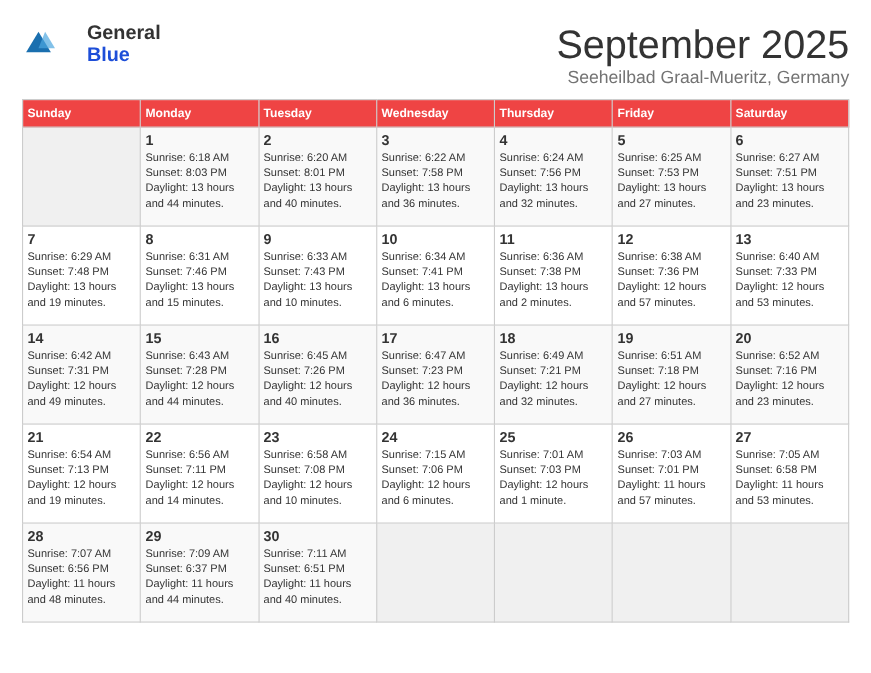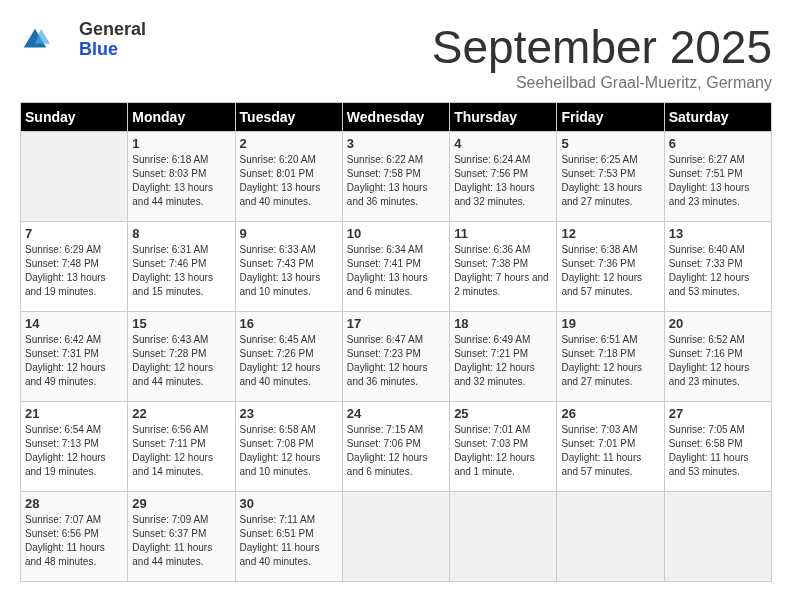--- a/index.html
+++ b/index.html
@@ -32,39 +32,39 @@
     .logo-blue { color: #1d4ed8; }
     .logo-icon {
       width: 30px;
       height: 30px;
       margin-right: 5px;
     }
     .title-block {
       text-align: right;
     }
     .month-title {
-      font-size: 46px;
+      font-size: 36px;
       color: #333;
       font-weight: normal;
     }
     .location-title {
       font-size: 16px;
       color: #737373;
     }
     table {
       width: 100%;
       border-collapse: collapse;
       font-size: 11px;
     }
     thead tr th {
-      background-color: #000000;
+      background-color: #ef4444;
       color: #fff;
       padding: 6px 4px;
       text-align: left;
-      font-size: 14px;
+      font-size: 11px;
       font-weight: bold;
       border: 1px solid #ccc;
       margin-left: 48px;
     }
     tbody tr td {
       border: 1px solid #ccc;
       vertical-align: top;
       padding: 4px;
       min-height: 70px;
       height: 90px;
@@ -207,21 +207,21 @@
           <span>Sunrise: 6:34 AM</span><br>
           <span>Sunset: 7:41 PM</span><br>
           <span>Daylight: 13 hours and 6 minutes.</span>
         </div>
       </td>
         <td>
         <span class="day-number">11</span>
         <div class="day-info">
           <span>Sunrise: 6:36 AM</span><br>
           <span>Sunset: 7:38 PM</span><br>
-          <span>Daylight: 7 hours and 2 minutes.</span>
+          <span>Daylight: 13 hours and 2 minutes.</span>
         </div>
       </td>
         <td>
         <span class="day-number">12</span>
         <div class="day-info">
           <span>Sunrise: 6:38 AM</span><br>
           <span>Sunset: 7:36 PM</span><br>
           <span>Daylight: 12 hours and 57 minutes.</span>
         </div>
       </td>

